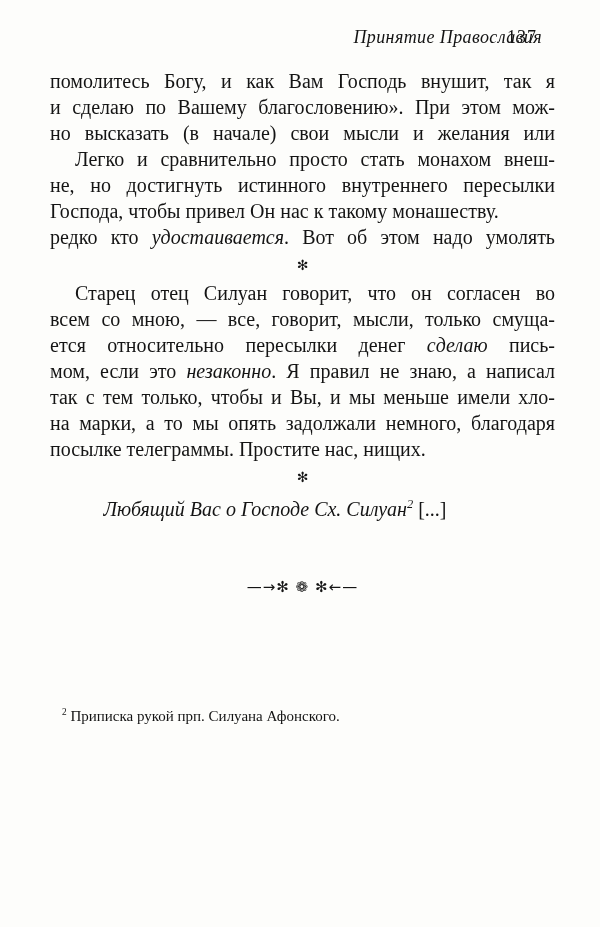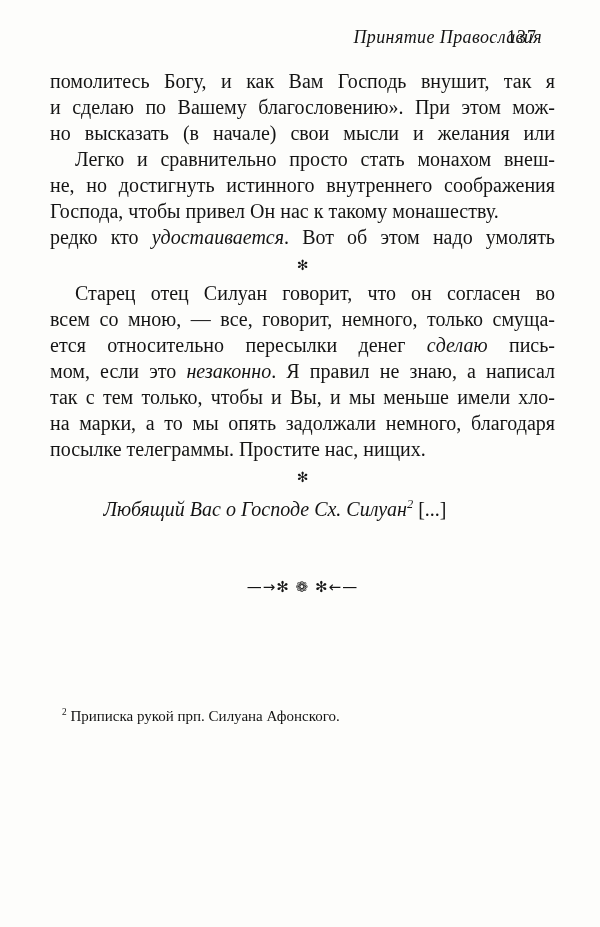--- a/index.html
+++ b/index.html
@@ -77,28 +77,28 @@
   </div>
 
   <div class="body-text">
       <div class="paragraph">
         <div class="line"><span>помолитесь Богу, и как Вам Господь внушит, так я</span></div>
         <div class="line"><span>и сделаю по Вашему благословению». При этом мож-</span></div>
         <div class="line"><span>но высказать (в начале) свои мысли и желания или</span></div>
       </div>
       <div class="paragraph">
         <div class="line indent"><span>Легко и сравнительно просто стать монахом внеш-</span></div>
-        <div class="line"><span>не, но достигнуть истинного внутреннего соображения</span></div>
+        <div class="line"><span>не, но достигнуть истинного внутреннего пересылки</span></div>
         <div class="line last"><span>Господа, чтобы привел Он нас к такому монашеству.</span></div>
         <div class="line"><span>редко кто </span><span class="it">удостаивается</span><span>. Вот об этом надо умолять</span></div>
       </div>
       <div class="separator">✻</div>
       <div class="paragraph">
         <div class="line indent"><span>Старец отец Силуан говорит, что он согласен во</span></div>
-        <div class="line"><span>всем со мною, — все, говорит, немного, только смуща-</span></div>
+        <div class="line"><span>всем со мною, — все, говорит, мысли, только смуща-</span></div>
         <div class="line"><span>ется относительно пересылки денег </span><span class="it">сделаю</span><span> пись-</span></div>
         <div class="line"><span>мом, если это </span><span class="it">незаконно</span><span>. Я правил не знаю, а написал</span></div>
         <div class="line"><span>так с тем только, чтобы и Вы, и мы меньше имели хло-</span></div>
         <div class="line"><span>на марки, а то мы опять задолжали немного, благодаря</span></div>
         <div class="line last"><span>посылке телеграммы. Простите нас, нищих.</span></div>
       </div>
       <div class="separator">✻</div>
     </div>
 
   <div class="signature"><span class="it">Любящий Вас о Господе Сх. Силуан</span><sup class="it">2</sup><span> [...]</span></div>

